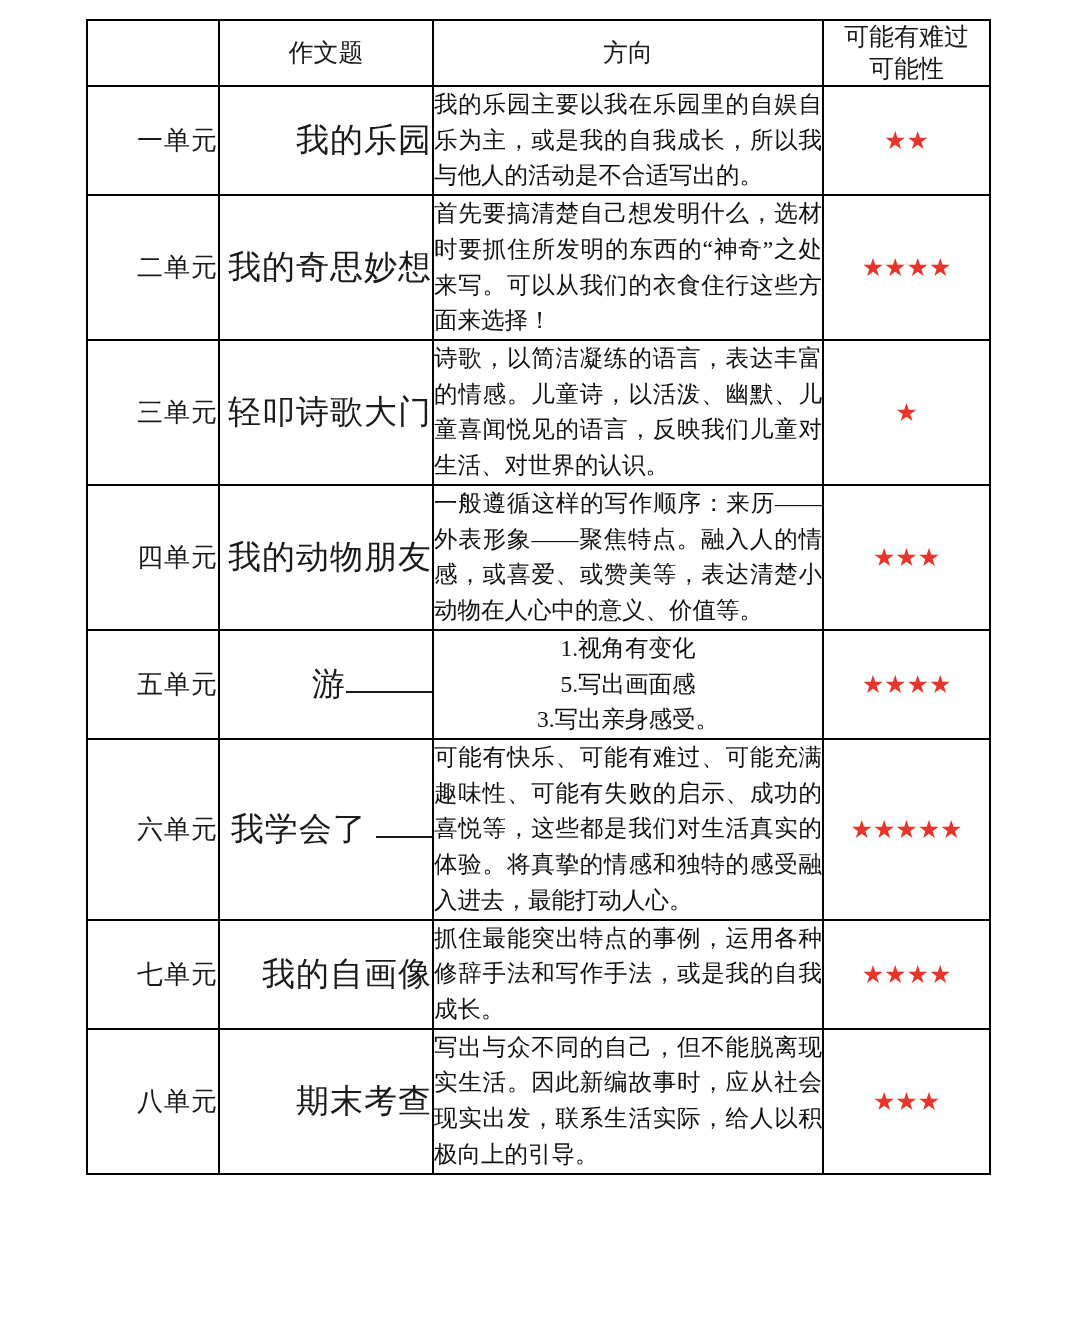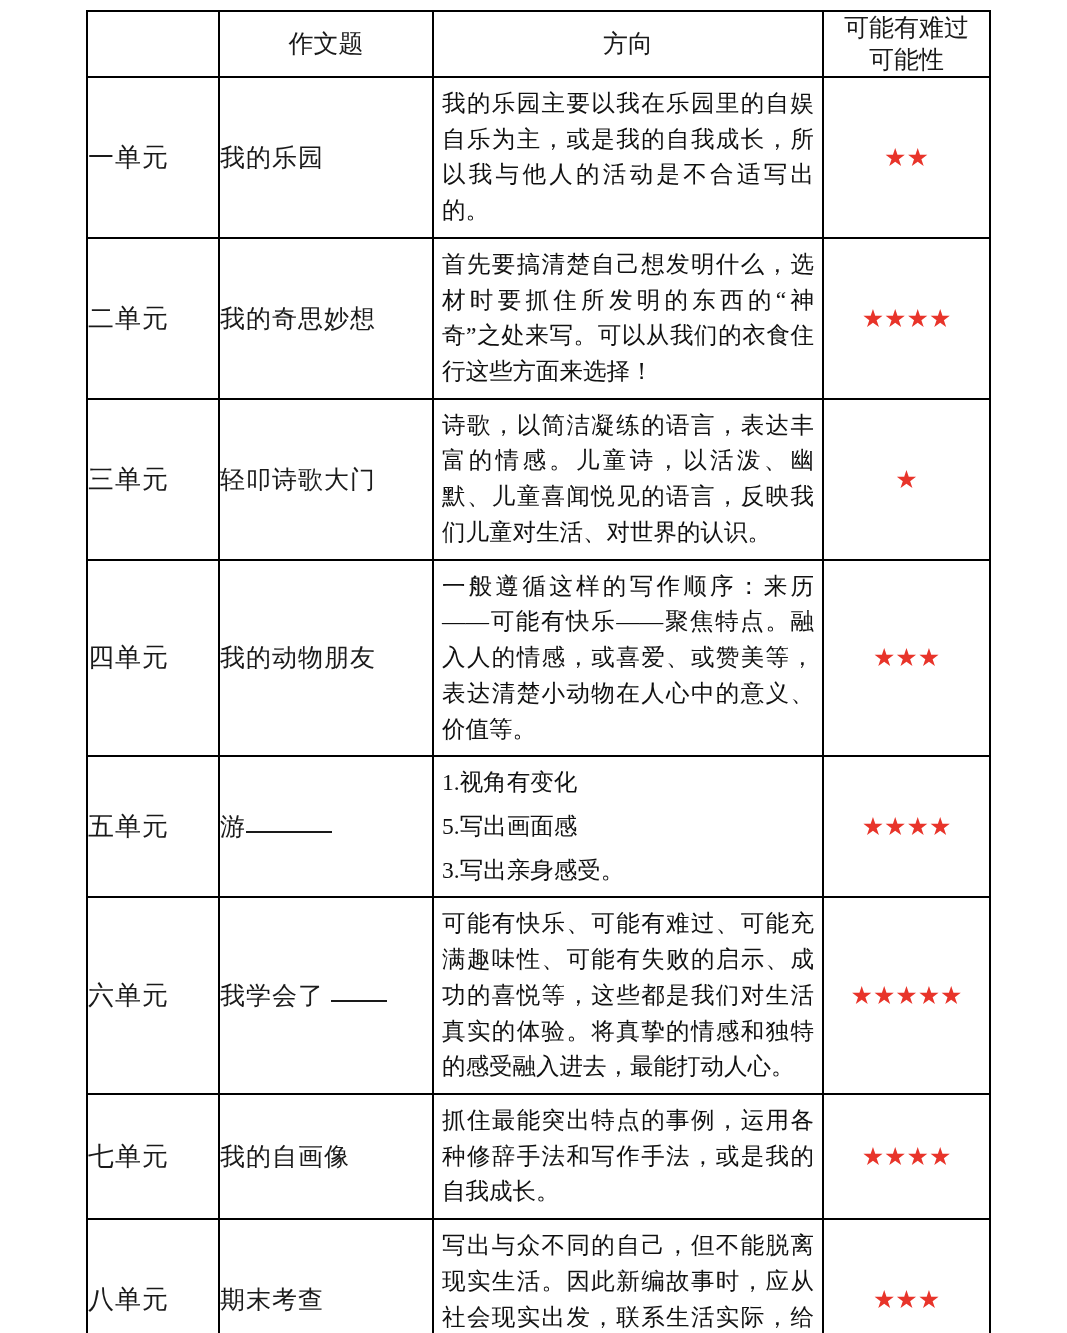--- a/index.html
+++ b/index.html
@@ -12,21 +12,21 @@
     height: 1333px;
     font-family: "Liberation Serif", "DejaVu Serif", serif;
     color: #1a1a1a;
     overflow: hidden;
   }
   .page {
     position: relative;
     width: 1067px;
     height: 1130px;
     box-sizing: border-box;
-    padding: 10px 78px 10px 86px;
+    padding: 19px 78px 10px 86px;
   }
   table.grid {
     border-collapse: collapse;
     width: 903px;
     table-layout: fixed;
   }
   table.grid td, table.grid th {
     border: 2px solid #000000;
     vertical-align: middle;
     padding: 0;
@@ -38,42 +38,42 @@
 
   .hdr {
     text-align: center;
     font-size: 25px;
     line-height: 1.28;
     padding: 9px 4px;
     font-weight: normal;
   }
   .hdr.blank { border-top-color: #000; }
   .unit-cell {
-    text-align: left;
+    text-align: right;
     font-size: 26px;
     letter-spacing: 1px;
   }
   .topic-cell {
-    text-align: left;
-    font-size: 25px;
+    text-align: right;
+    font-size: 33px;
     letter-spacing: 1px;
   }
   .dir-cell {
     text-align: left;
     font-size: 23.5px;
     line-height: 1.52;
     padding: 8px 7px 8px 9px;
     color: #111;
   }
   .dir-cell p {
-    margin: 8px;
+    margin: 0;
     text-align: justify;
     text-justify: inter-ideograph;
   }
-  .dir-cell.lines p { text-align: left; }
+  .dir-cell.lines p { text-align: center; }
   .prob-cell {
     text-align: center;
     white-space: nowrap;
   }
   .stars {
     color: #e8342a;
     font-size: 25px;
     letter-spacing: 0px;
     line-height: 1;
   }
@@ -136,21 +136,21 @@
         <td class="dir-cell">
             <p>诗歌，以简洁凝练的语言，表达丰富的情感。儿童诗，以活泼、幽默、儿童喜闻悦见的语言，反映我们儿童对生活、对世界的认识。</p>
           </td>
         <td class="prob-cell"><span class="stars" style="color: rgb(232, 52, 42);">★</span></td>
       </tr>
 
       <tr>
         <td class="unit-cell">四单元</td>
         <td class="topic-cell">我的动物朋友</td>
         <td class="dir-cell">
-            <p>一般遵循这样的写作顺序：来历——可能有快乐——聚焦特点。融入人的情感，或喜爱、或赞美等，表达清楚小动物在人心中的意义、价值等。</p>
+            <p>一般遵循这样的写作顺序：来历——外表形象——聚焦特点。融入人的情感，或喜爱、或赞美等，表达清楚小动物在人心中的意义、价值等。</p>
           </td>
         <td class="prob-cell"><span class="stars" style="color: rgb(232, 52, 42);">★★★</span></td>
       </tr>
 
       <tr>
         <td class="unit-cell">五单元</td>
         <td class="topic-cell">
           <span class="nowrapline"><span>游</span><span class="blank-line"></span></span>
         </td>
         <td class="dir-cell lines">

